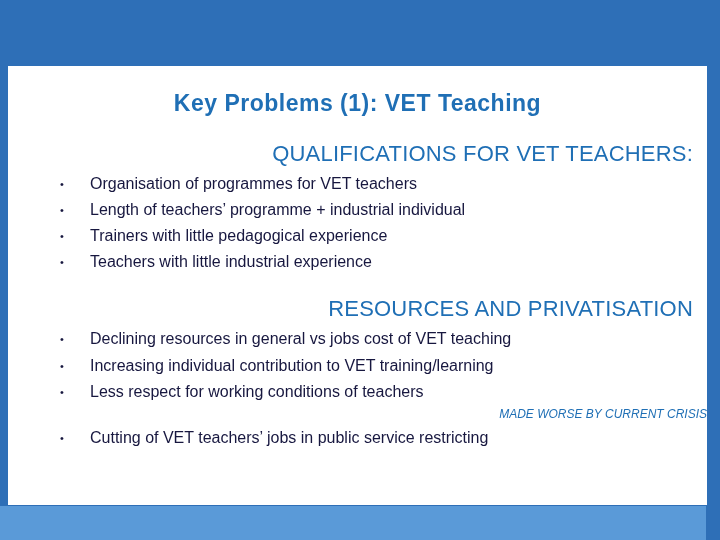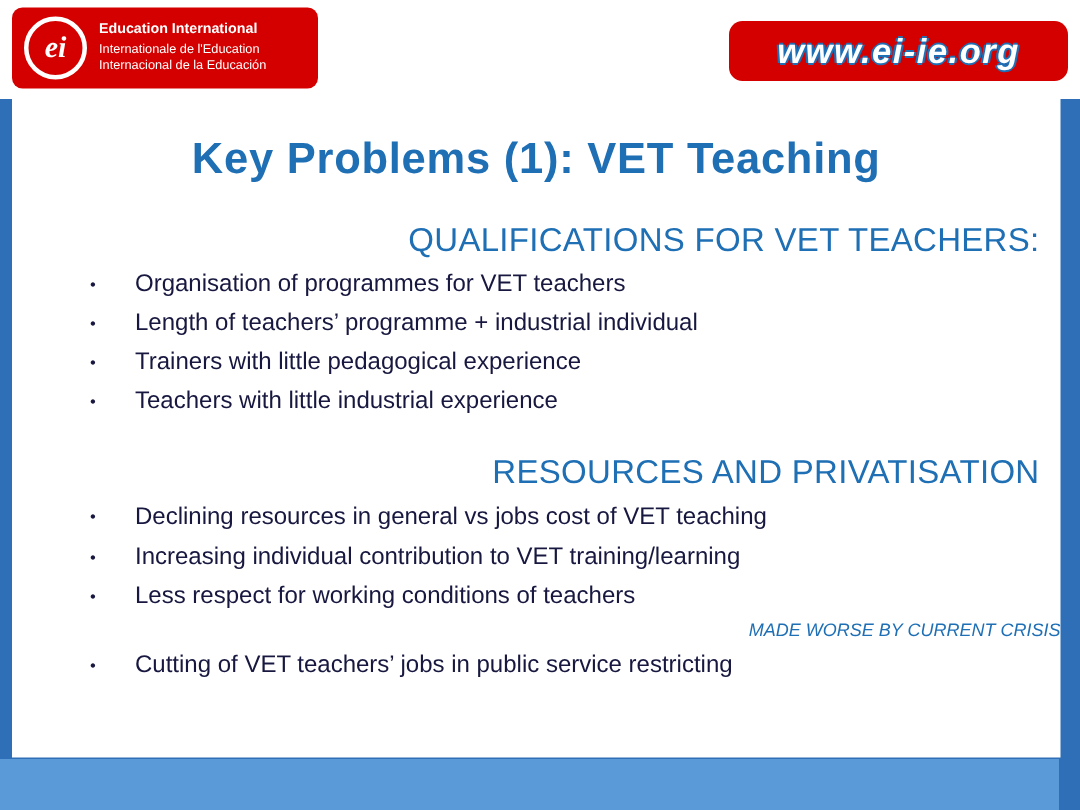--- a/index.html
+++ b/index.html
@@ -63,21 +63,21 @@
   
   .content{
     position:absolute;left:8px;right:13px;top:66px;bottom:35px;
     background:#ffffff;
     overflow:hidden;
   }
   .title{
     margin-top:24px;
     text-align:center;
     color:var(--accent-blue);
-    font-size:29px;font-weight:bold;
+    font-size:23px;font-weight:bold;
     letter-spacing:0.5px;
   }
   h2{
     margin:24px 14px 6px 48px;
     color:var(--accent-blue);
     font-size:22px;font-weight:400;
     letter-spacing:0.2px;
     text-align:right;
   }
   ul{list-style:none;}
@@ -106,35 +106,20 @@
   .bottombar{
     position:absolute;left:0;bottom:0;height:34px;width:706px;
     background:var(--footer-blue);
   }
 </style>
 </head>
 <body>
 
 <div class="slide">
 
-  <header class="topbar">
-    <div class="logo-block">
-      <div class="logo-circle">
-        <span>ei</span>
-      </div>
-      <div class="logo-text">
-        <div class="l1">Education International</div>
-        <div class="l2">Internationale de l'Education</div>
-        <div class="l3">Internacional de la Educación</div>
-      </div>
-    </div>
-    <div class="site-block">
-      <span class="site-text">www.ei-ie.org</span>
-    </div>
-  </header>
 
   <main class="content">
     <h1 class="title">Key Problems (1): VET Teaching</h1>
 
     <section>
       <h2>QUALIFICATIONS FOR VET TEACHERS:</h2>
       <ul>
         <li>
             <span class="bullet">•</span>
             <span>Organisation of programmes for VET teachers</span>

